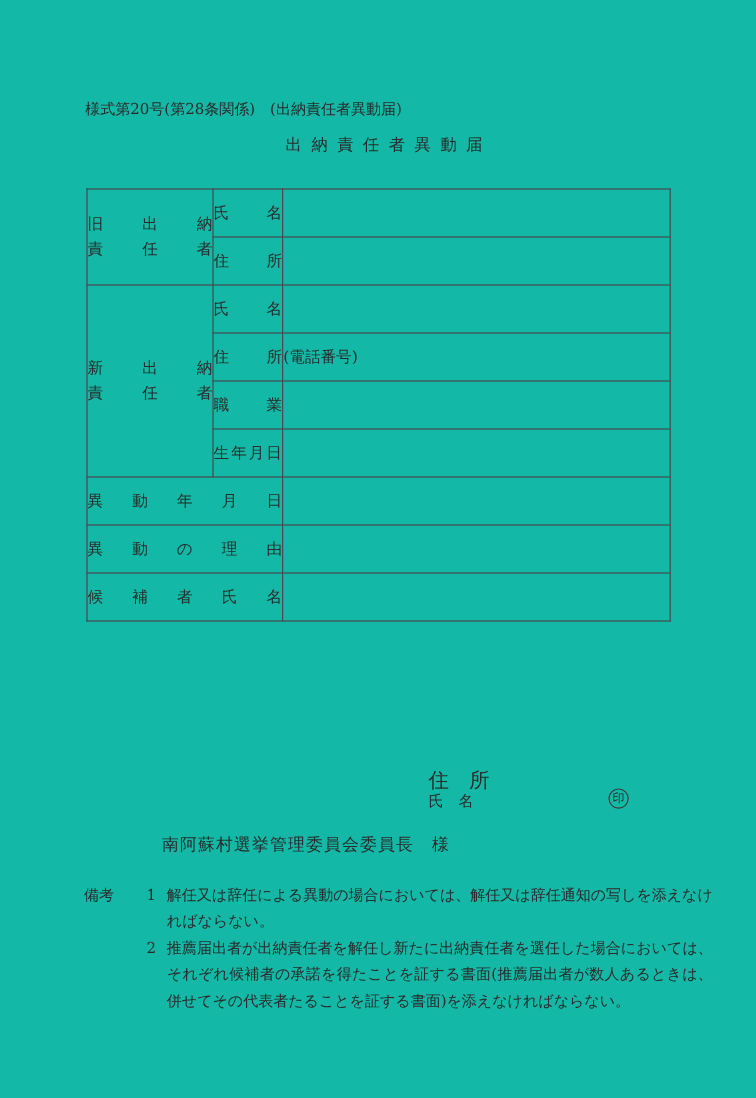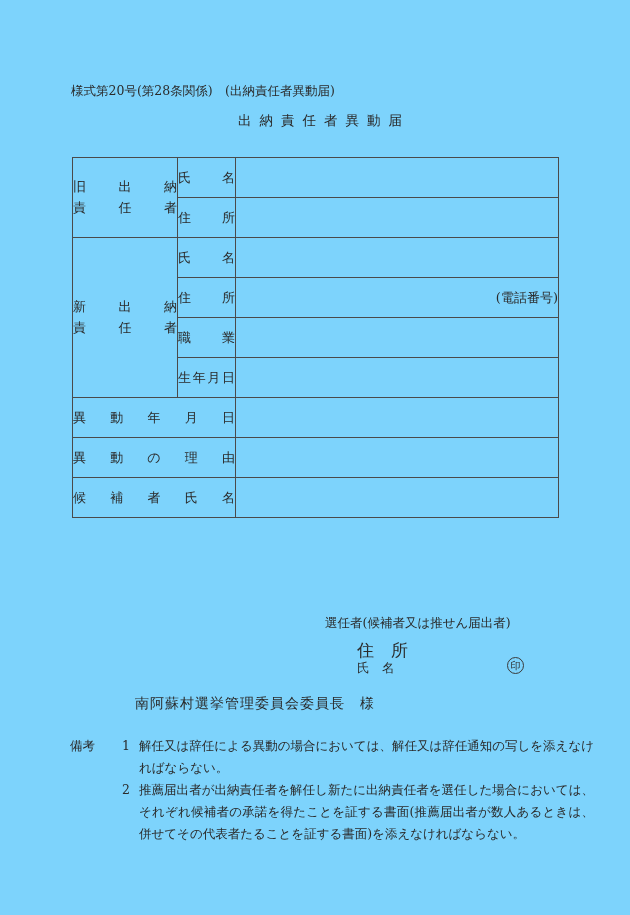--- a/index.html
+++ b/index.html
@@ -1,19 +1,19 @@
 <!DOCTYPE html>
 <html><head>
 <meta charset="utf-8">
 <style>
   html,body{margin:0;padding:0;background:#fbfbfb;}
   .page{
     position:relative;
     width:630px;height:915px;
-    background:#7dd3fc;
+    background:#14b8a6;
     font-family:"DejaVu Serif","Liberation Serif",serif;
     color:#2a2a2a;
     overflow:hidden;
   }
   .abs{position:absolute;white-space:pre;}
   .form-number{top:83px;left:71px;font-size:12.5px;}
   .title{top:112px;left:238px;font-size:13.5px;letter-spacing:8px;}
   table.form-table{
     position:absolute;top:157px;left:72px;
     width:486px;border-collapse:collapse;table-layout:fixed;
@@ -24,21 +24,21 @@
     font-size:13px;
     vertical-align:middle;
     padding:0;
     overflow:hidden;
   }
   td.group{padding:0 7px;}
   td.group .jline{margin:3px 0;}
   td.flabel{padding:0 4px;}
   td.rowlabel{padding:0 9px;}
   td.val{padding:0 6px;}
-  td.tel{text-align:right;padding-left:60px;font-size:12.5px;}
+  td.tel{text-align:left;padding-left:60px;font-size:12.5px;}
   [data-justify]{display:flex;justify-content:space-between;width:100%;}
   .declaration{top:521px;left:65px;width:502px;font-size:13px;line-height:26px;text-indent:43px;white-space:normal;}
   .date-line{top:582px;left:146px;font-size:13px;}
   .sig-selector{top:615px;left:325px;font-size:12.5px;}
   .sig-address{top:639px;left:357px;font-size:17px;}
   .sig-name{top:660px;left:357px;font-size:12.5px;}
   .seal{
     top:657px;left:507px;
     width:17px;height:17px;
     border:1px solid #3a3a3a;border-radius:50%;
@@ -180,21 +180,20 @@
               <span>氏</span>
               <span>名</span>
             </div>
         </td>
         <td class="val"></td>
       </tr>
     </tbody>
   </table>
 
 
-  <div class="abs sig-selector">選任者(候補者又は推せん届出者)</div>
   <div class="abs sig-address">住　所</div>
   <div class="abs sig-name">氏　名</div>
   <div class="abs seal">
     <span>印</span>
   </div>
 
   <div class="abs addressee">南阿蘇村選挙管理委員会委員長　様</div>
 
   <div class="abs notes">
     <div class="notes-label">備考</div>

